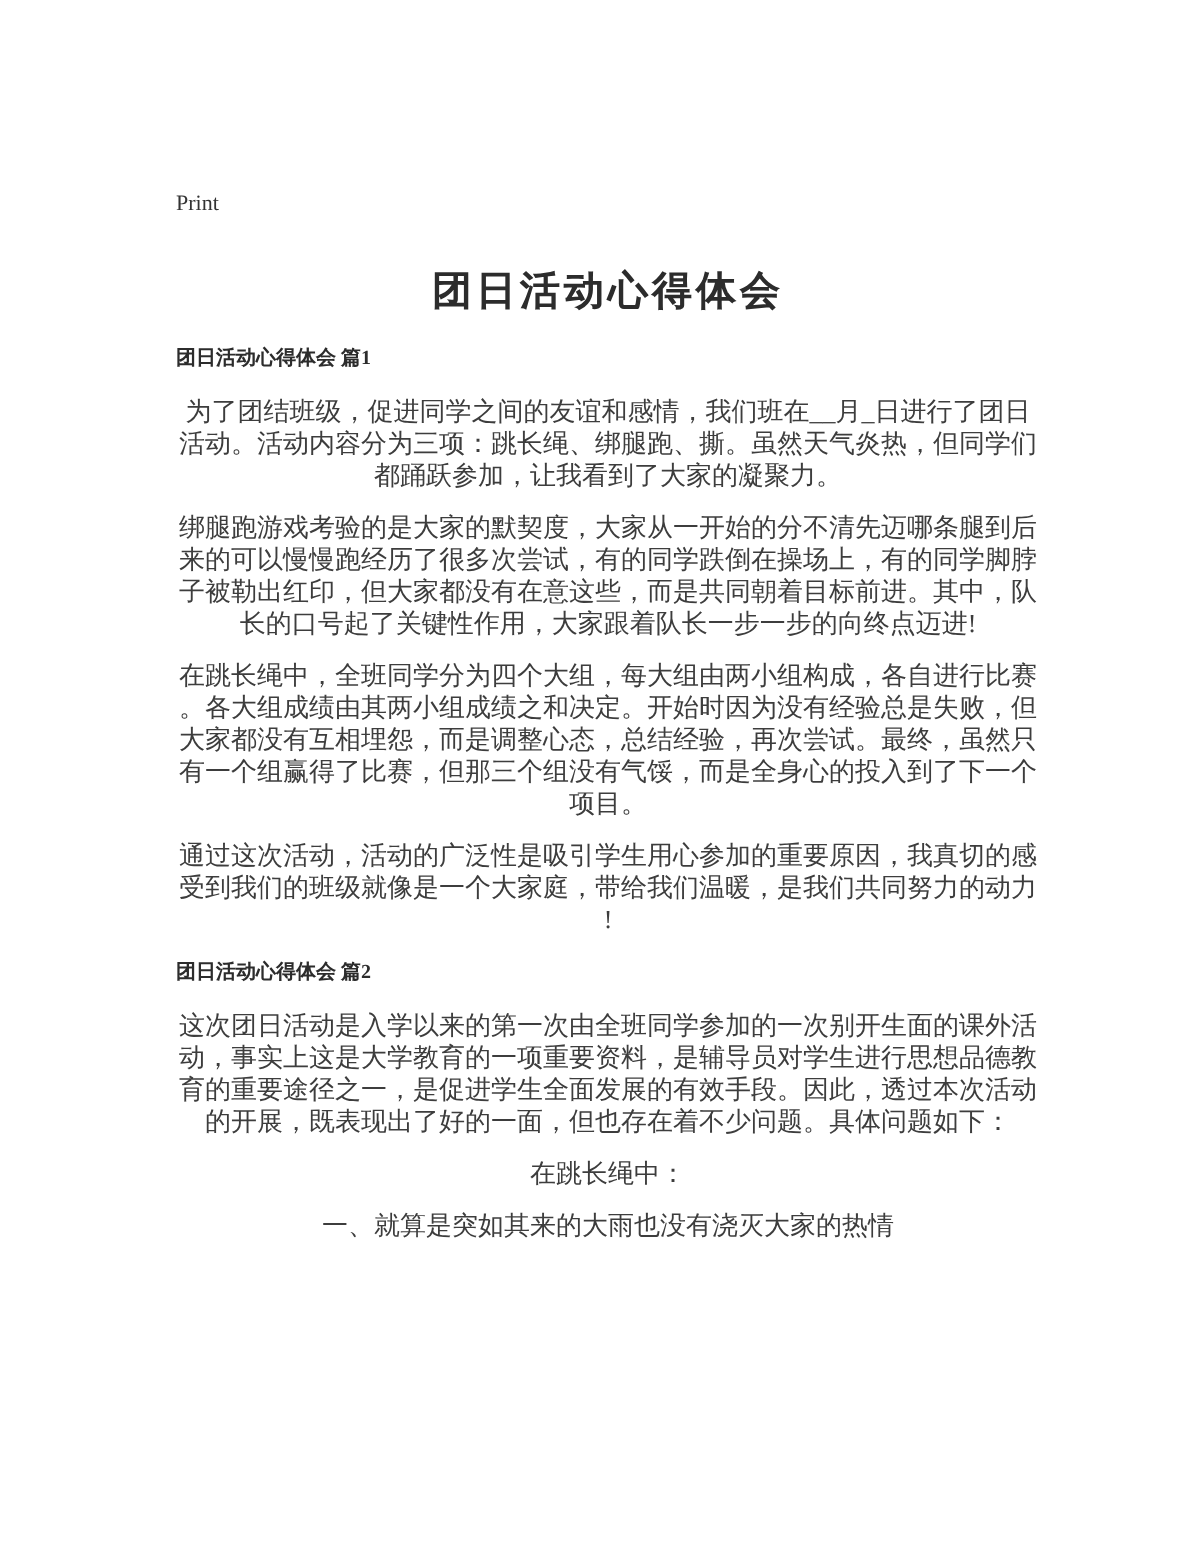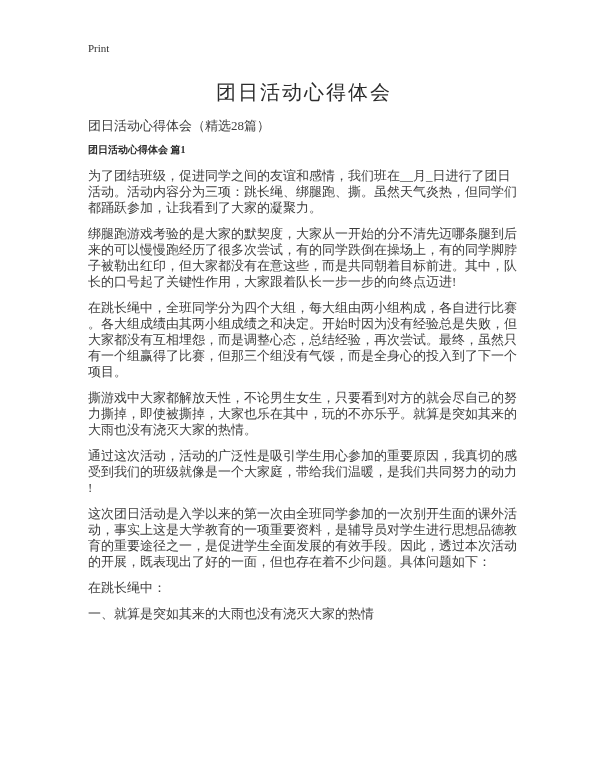--- a/index.html
+++ b/index.html
@@ -11,36 +11,36 @@
     width: 600px;
     height: 776px;
     overflow: hidden;
     font-family: "Liberation Serif", "DejaVu Serif", serif;
     color: #3d3d3d;
   }
   .page {
     box-sizing: border-box;
     width: 600px;
     height: 776px;
-    padding: 38px 80px 0 88px;
+    padding: 92px 80px 0 88px;
     background: #ffffff;
   }
   .print-link {
     display: inline-block;
     font-size: 11px;
     line-height: 13px;
     color: #333333;
     text-decoration: none;
     margin: 0 0 24px 0;
     cursor: pointer;
   }
   h1.doc-title {
     font-size: 20px;
     line-height: 27px;
-    font-weight: normal;
+    font-weight: bold;
     color: #2c2c2c;
     text-align: center;
     margin: 0 0 11px 0;
     letter-spacing: 2px;
   }
   p.subtitle {
     font-size: 13px;
     line-height: 17px;
     margin: 0 0 7px 0;
     color: #3d3d3d;
@@ -52,40 +52,39 @@
     color: #2c2c2c;
     margin: 4px 0 10px 0;
   }
   p.body-para {
     font-size: 13px;
     line-height: 16px;
     margin: 0 0 10px 0;
     color: #3d3d3d;
     word-break: break-all;
     line-break: anywhere;
-    text-align: left;
+    text-align: center;
   }
 </style>
 </head>
 <body>
 
 <div class="page">
 
   <a class="print-link">Print</a>
 
   <h1 class="doc-title">团日活动心得体会</h1>
 
-  <p class="subtitle">团日活动心得体会（精选28篇）</p>
 
   <h2 class="section-heading">团日活动心得体会 篇1</h2>
 
   <p class="body-para">为了团结班级，促进同学之间的友谊和感情，我们班在__月_日进行了团日活动。活动内容分为三项：跳长绳、绑腿跑、撕。虽然天气炎热，但同学们都踊跃参加，让我看到了大家的凝聚力。</p>
   <p class="body-para">绑腿跑游戏考验的是大家的默契度，大家从一开始的分不清先迈哪条腿到后来的可以慢慢跑经历了很多次尝试，有的同学跌倒在操场上，有的同学脚脖子被勒出红印，但大家都没有在意这些，而是共同朝着目标前进。其中，队长的口号起了关键性作用，大家跟着队长一步一步的向终点迈进!</p>
   <p class="body-para">在跳长绳中，全班同学分为四个大组，每大组由两小组构成，各自进行比赛。各大组成绩由其两小组成绩之和决定。开始时因为没有经验总是失败，但大家都没有互相埋怨，而是调整心态，总结经验，再次尝试。最终，虽然只有一个组赢得了比赛，但那三个组没有气馁，而是全身心的投入到了下一个项目。</p>
-  <p class="body-para">撕游戏中大家都解放天性，不论男生女生，只要看到对方的就会尽自己的努力撕掉，即使被撕掉，大家也乐在其中，玩的不亦乐乎。就算是突如其来的大雨也没有浇灭大家的热情。</p>
   <p class="body-para">通过这次活动，活动的广泛性是吸引学生用心参加的重要原因，我真切的感受到我们的班级就像是一个大家庭，带给我们温暖，是我们共同努力的动力!</p>
 
+  <h2 class="section-heading">团日活动心得体会 篇2</h2>
 
   <p class="body-para">这次团日活动是入学以来的第一次由全班同学参加的一次别开生面的课外活动，事实上这是大学教育的一项重要资料，是辅导员对学生进行思想品德教育的重要途径之一，是促进学生全面发展的有效手段。因此，透过本次活动的开展，既表现出了好的一面，但也存在着不少问题。具体问题如下：</p>
   <p class="body-para">在跳长绳中：</p>
   <p class="body-para">一、就算是突如其来的大雨也没有浇灭大家的热情</p>
 
 </div>
 
 </body></html>

